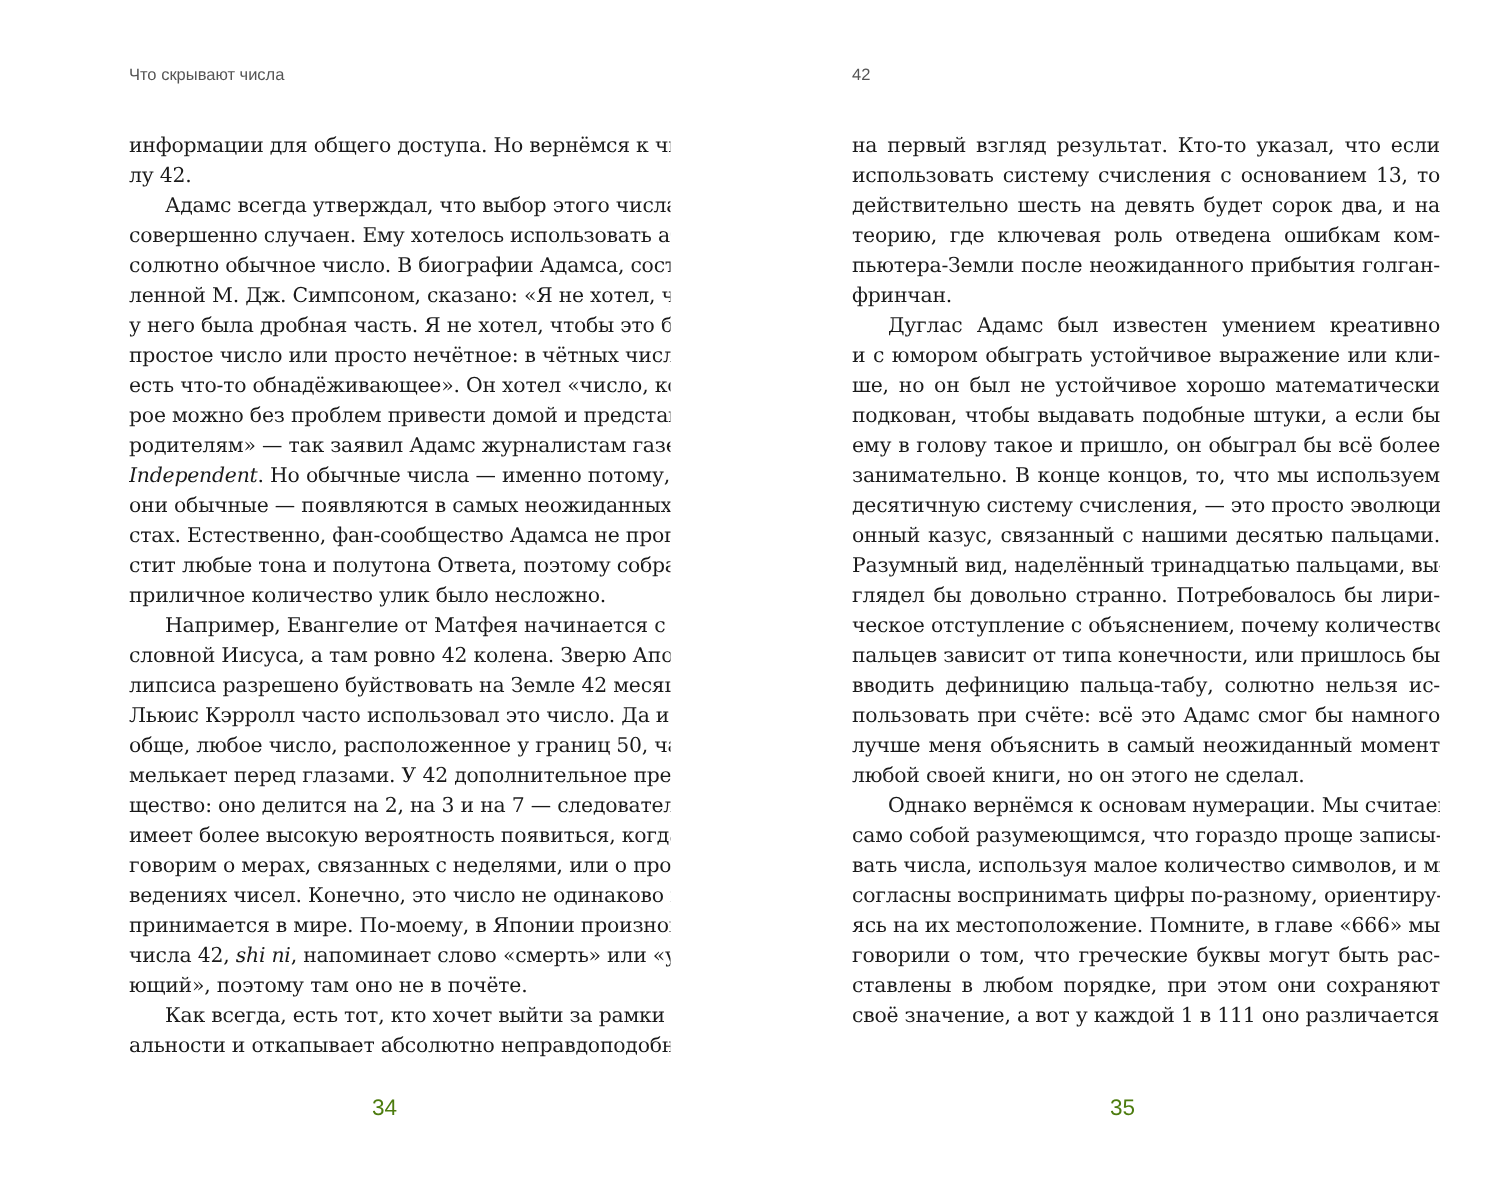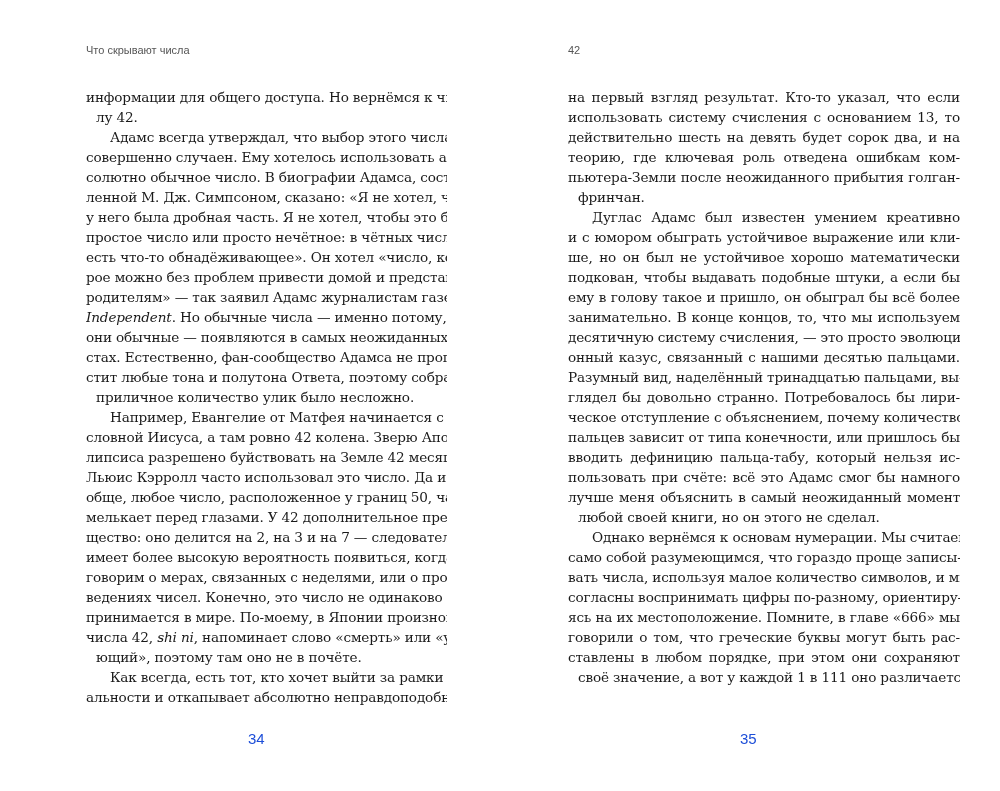--- a/index.html
+++ b/index.html
@@ -17,26 +17,26 @@
   .page-right .running-head { left: 68px; width: 392px; }
   .body-text {
     position: absolute; top: 87px;
     font-family: "DejaVu Serif", serif;
     font-size: 13.6px; line-height: 20px; color: #1a1a1a;
     letter-spacing: -0.15px;
   }
   .page-left .body-text { left: 86px; width: 361px; }
   .page-right .body-text { left: 68px; width: 392px; }
   .line { display: block; white-space: nowrap; text-align: justify; text-align-last: justify; height: 20px; overflow: hidden; }
-  .line.last { text-align-last: left; margin-left: 10px; }
+  .line.last { text-align-last: left; }
   .line.indent { padding-left: 24px; }
   .folio {
     position: absolute; top: 730px;
     font-family: "Liberation Sans", sans-serif;
-    font-size: 15px; color: #1d4ed8;
+    font-size: 15px; color: #4d7c0f;
   }
   .page-left .folio { left: 248px; }
   .page-right .folio { left: 240px; }
   em { font-style: italic; }
 </style>
 </head>
 <body>
 
 <div class="spread">
   <div class="page page-left">
@@ -90,21 +90,21 @@
         <span class="line">ше, но он был не устойчивое хорошо математически</span>
         <span class="line">подкован, чтобы выдавать подобные штуки, а если бы</span>
         <span class="line">ему в голову такое и пришло, он обыграл бы всё более</span>
         <span class="line">занимательно. В конце концов, то, что мы используем</span>
         <span class="line">десятичную систему счисления, — это просто эволюци-</span>
         <span class="line">онный казус, связанный с нашими десятью пальцами.</span>
         <span class="line">Разумный вид, наделённый тринадцатью пальцами, вы-</span>
         <span class="line">глядел бы довольно странно. Потребовалось бы лири-</span>
         <span class="line">ческое отступление с объяснением, почему количество</span>
         <span class="line">пальцев зависит от типа конечности, или пришлось бы</span>
-        <span class="line">вводить дефиницию пальца-табу, который нельзя ис-</span>
+        <span class="line">вводить дефиницию пальца-табу, солютно нельзя ис-</span>
         <span class="line">пользовать при счёте: всё это Адамс смог бы намного</span>
         <span class="line">лучше меня объяснить в самый неожиданный момент</span>
         <span class="line last">любой своей книги, но он этого не сделал.</span>
         <span class="line indent">Однако вернёмся к основам нумерации. Мы считаем</span>
         <span class="line">само собой разумеющимся, что гораздо проще записы-</span>
         <span class="line">вать числа, используя малое количество символов, и мы</span>
         <span class="line">согласны воспринимать цифры по-разному, ориентиру-</span>
         <span class="line">ясь на их местоположение. Помните, в главе «666» мы</span>
         <span class="line">говорили о том, что греческие буквы могут быть рас-</span>
         <span class="line">ставлены в любом порядке, при этом они сохраняют</span>

